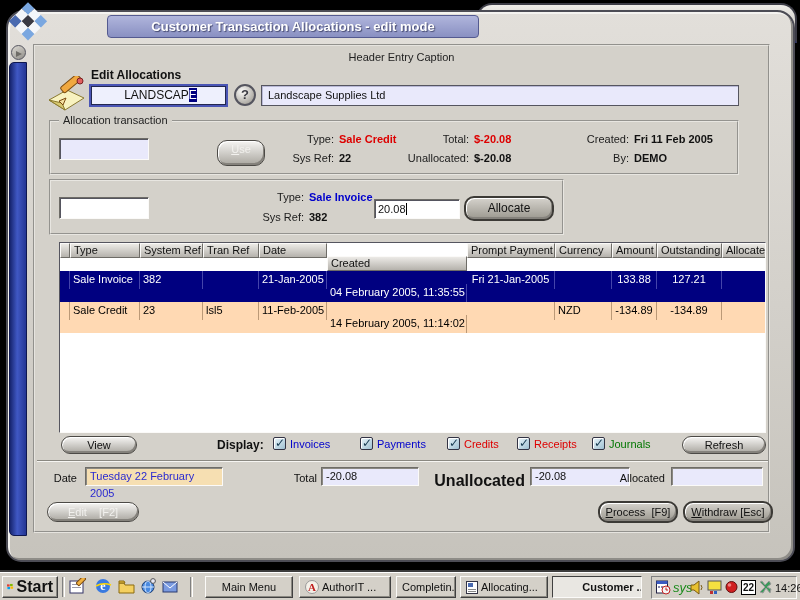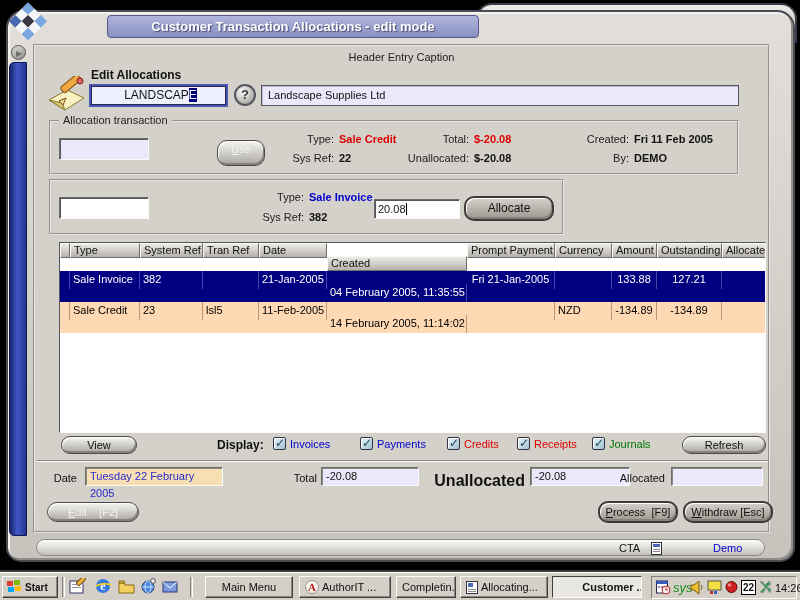--- a/index.html
+++ b/index.html
@@ -105,21 +105,21 @@
   .statusbar { position:absolute; left:36px; top:539px; width:729px; height:17px; border-radius:9px;
     background:linear-gradient(#fdfdfc,#c3c0ba); border:1px solid #8a8881; }
   .sb-txt { position:absolute; top:2px; font-size:11px; }
 
   
   .taskbar { position:absolute; left:0; top:572px; width:800px; height:28px; background:#d4d0c8;
     border-top:1px solid #fff; box-shadow:0 -2px 0 #3c3c3c; }
   .raised { border:1px solid; border-color:#fbfaf8 #404040 #404040 #fbfaf8; background:#d4d0c8; cursor:pointer;
     box-shadow:inset -1px -1px 0 #8a8881; display:flex; align-items:center; }
   .pressed { border-color:#404040 #fbfaf8 #fbfaf8 #404040; background:#e9e7e2; box-shadow:none; font-weight:bold; }
-  .startbtn { position:absolute; left:2px; top:3px; width:56px; height:22px; padding:0 4px; gap:3px; font-weight:bold; font-size:10px; }
+  .startbtn { position:absolute; left:2px; top:3px; width:56px; height:22px; padding:0 4px; gap:3px; font-weight:bold; font-size:16px; }
   .taskbtn { position:absolute; top:3px; height:22px; padding:0 5px; gap:3px; font-size:11px; white-space:nowrap; overflow:hidden; }
   .tb-sep { position:absolute; top:4px; width:3px; height:20px; border-left:1px solid #808080; border-right:1px solid #fff; }
   .ql { position:absolute; top:5px; width:17px; height:17px; cursor:pointer; }
   .tray { position:absolute; left:651px; top:3px; width:146px; height:23px; border:1px solid;
     border-color:#808080 #fbfaf8 #fbfaf8 #808080; display:flex; align-items:center; padding:0 4px; gap:2px; }
   .tray-ic { width:15px; height:15px; flex:0 0 auto; position:relative; }
   .clock { margin-left:auto; font-size:11px; }
   .sysic { color:#1a8a1a; font-weight:normal; font-style:italic; font-size:13px; line-height:15px; }
   .dateic { background:#fff; border:1px solid #000; font-weight:bold; font-size:10px; text-align:center; line-height:13px; }
 </style>
@@ -289,32 +289,20 @@
     <div class="tlabel" style="left:390px; width:100px; font-weight:bold; font-size:16px;">Unallocated</div>
     <div class="tfield lav" style="left:495px; width:100px;">-20.08</div>
     <div class="tlabel" style="left:575px; width:55px;">Allocated</div>
     <div class="tfield lav" style="left:636px; width:92px;"></div>
 
     <div class="pill disabled hk abs" style="left:12px; top:456px; width:92px; height:20px; line-height:18px; white-space:pre;">Edit    [F2]</div>
     <div class="pill dark hk abs" style="left:563px; top:455px; width:80px; height:22px; line-height:18px; white-space:pre;">Process  [F9]</div>
     <div class="pill dark hk abs" style="left:648px; top:455px; width:90px; height:22px; line-height:18px; white-space:pre;">Withdraw [Esc]</div>
   </div>
 
-  <div class="statusbar">
-    <span class="sb-txt" style="left:582px;">CTA</span>
-    <span class="abs" style="left:614px; top:2px;">
-      <svg width="11" height="13" viewBox="0 0 11 13">
-          <rect x="0.5" y="0.5" width="10" height="12" fill="#fff" stroke="#333"></rect>
-          <rect x="2" y="2" width="7" height="3" fill="#4a6ab0"></rect>
-          <rect x="2" y="7" width="7" height="1" fill="#888"></rect>
-          <rect x="2" y="9" width="7" height="1" fill="#888"></rect>
-        </svg>
-    </span>
-    <span class="sb-txt" style="left:676px; color:#0000cc;">Demo</span>
-  </div>
 
   <div class="taskbar">
     <div class="raised startbtn">
       <svg width="15" height="14" viewBox="0 0 15 14">
         <rect x="0" y="1" width="6" height="5" fill="#e03c31"></rect>
           <rect x="7" y="0" width="6" height="5" fill="#7fba00"></rect>
         <rect x="1" y="7" width="6" height="5" fill="#00a4ef"></rect>
           <rect x="8" y="6" width="6" height="5" fill="#ffb900"></rect>
       </svg>
       <span>Start</span>

